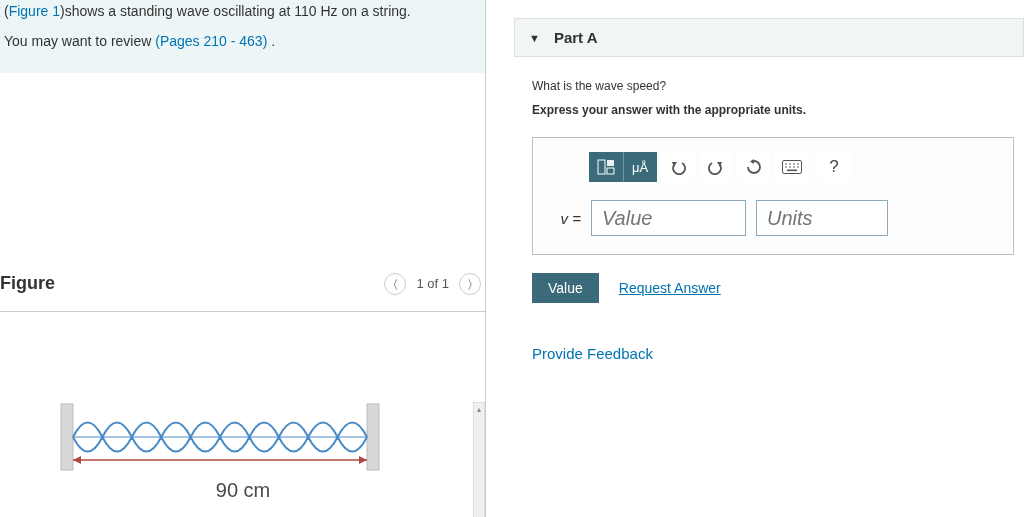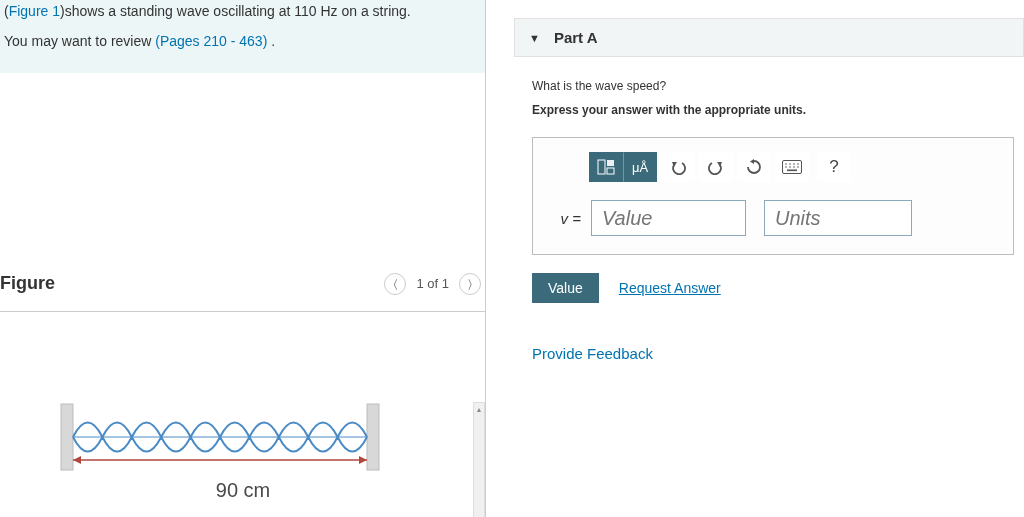--- a/index.html
+++ b/index.html
@@ -105,21 +105,21 @@
     }
     .tool-hint { margin-left: 4px; }
     .input-row { display: flex; align-items: center; gap: 10px; }
     .eq-label { font-style: italic; font-size: 15px; width: 32px; text-align: right; }
     .val-input, .unit-input {
       height: 36px; border: 1px solid #8aa9bd;
       font-size: 20px; font-style: italic; font-family: Liberation Sans, sans-serif;
       color: #bbb; padding: 0 10px; background: #fff;
     }
     .val-input { width: 155px; }
-    .unit-input { width: 148px; margin-left: 8px; }
+    .unit-input { width: 132px; }
     .submit-row { display:flex; align-items:center; gap: 20px; margin-top: 18px; }
     .submit-btn {
       background: #3b6b7a; color: #fff; border: none;
       padding: 7px 16px; font-size: 14px; cursor: pointer;
     }
     .req-link { color: #0073b1; text-decoration: underline; font-weight: normal; font-size: 14px; cursor:pointer; }
     .feedback-link {
       display: inline-block; margin-top: 42px;
       color: #0073b1; font-size: 15px; cursor:pointer;
     }

